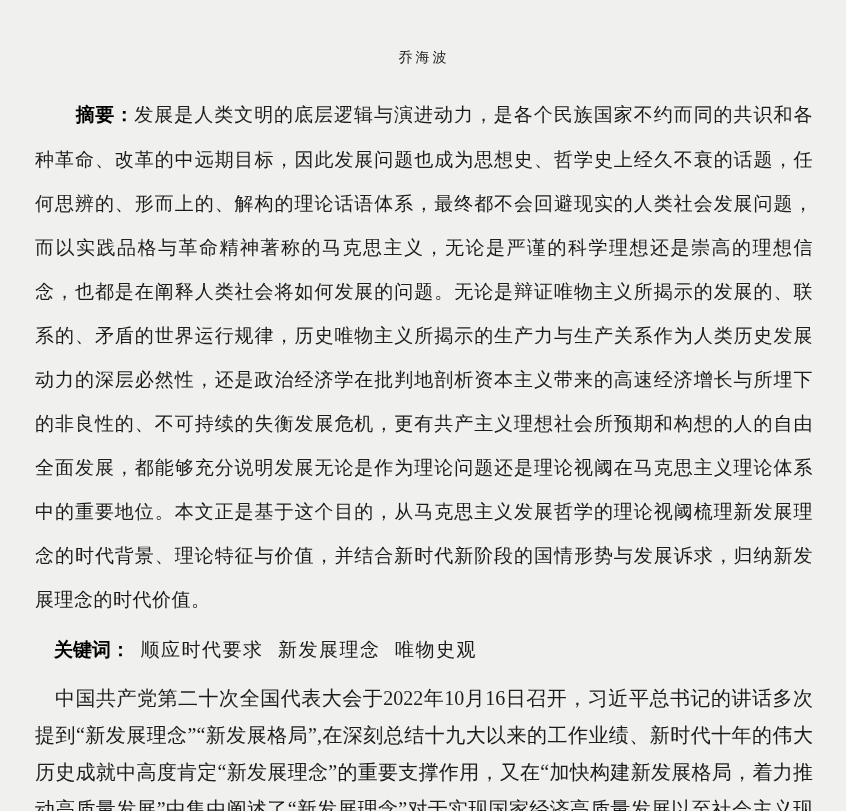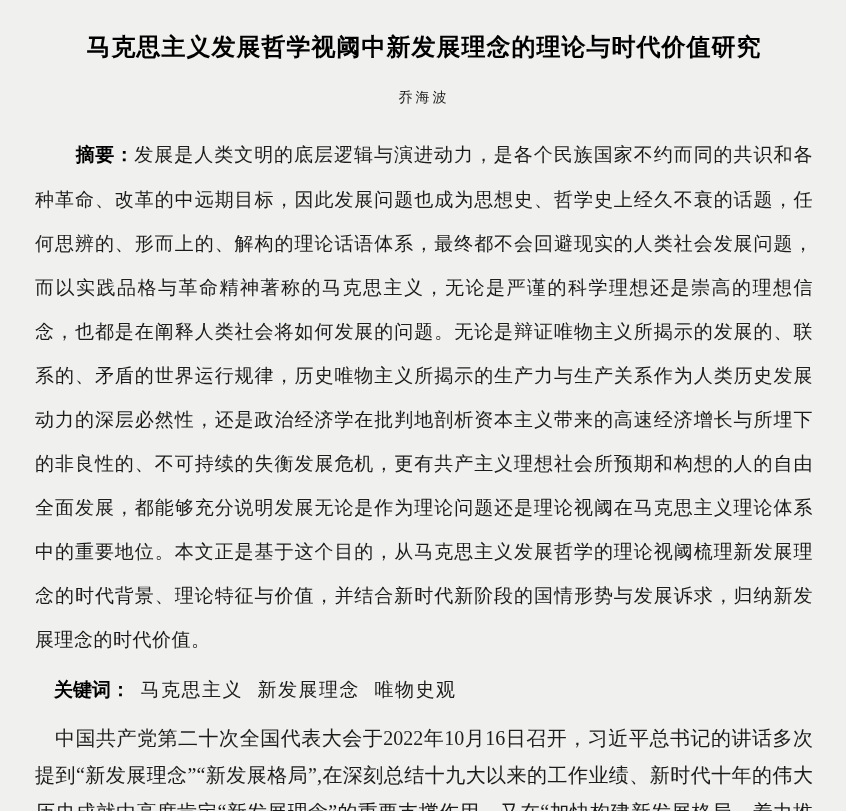--- a/index.html
+++ b/index.html
@@ -74,23 +74,22 @@
     text-align: justify;
     text-indent: 1em;
     font-family: "Liberation Serif", "DejaVu Serif", serif;
   }
 </style>
 </head>
 <body>
 
 <div class="page">
 
-  <h1 class="title">马克思主义发展哲学视阈中新发展理念的理论与时代价值研究</h1>
 
   <div class="author">乔海波</div>
 
   <p class="abstract"><span class="label">摘要：</span><span>发展是人类文明的底层逻辑与演进动力，是各个民族国家不约而同的共识和各种革命、改革的中远期目标，因此发展问题也成为思想史、哲学史上经久不衰的话题，任何思辨的、形而上的、解构的理论话语体系，最终都不会回避现实的人类社会发展问题，而以实践品格与革命精神著称的马克思主义，无论是严谨的科学理想还是崇高的理想信念，也都是在阐释人类社会将如何发展的问题。无论是辩证唯物主义所揭示的发展的、联系的、矛盾的世界运行规律，历史唯物主义所揭示的生产力与生产关系作为人类历史发展动力的深层必然性，还是政治经济学在批判地剖析资本主义带来的高速经济增长与所埋下的非良性的、不可持续的失衡发展危机，更有共产主义理想社会所预期和构想的人的自由全面发展，都能够充分说明发展无论是作为理论问题还是理论视阈在马克思主义理论体系中的重要地位。本文正是基于这个目的，从马克思主义发展哲学的理论视阈梳理新发展理念的时代背景、理论特征与价值，并结合新时代新阶段的国情形势与发展诉求，归纳新发展理念的时代价值。</span></p>
 
-  <p class="keywords"><span class="label">关键词：</span><span class="kw-values">马克思主义 新发展理念 唯物史观</span></p>
+  <p class="keywords"><span class="label">关键词：</span><span class="kw-values">顺应时代要求 新发展理念 唯物史观</span></p>
 
   <p class="body-paragraph">中国共产党第二十次全国代表大会于2022年10月16日召开，习近平总书记的讲话多次提到“新发展理念”“新发展格局”,在深刻总结十九大以来的工作业绩、新时代十年的伟大历史成就中高度肯定“新发展理念”的重要支撑作用，又在“加快构建新发展格局，着力推动高质量发展”中集中阐述了“新发展理念”对于实现国家经济高质量发展以至社会主义现代化强国的重大意义和强大动力。新发展理念作为习近平经济思想的最重要内容，是中国共产党根植于我国悠久的社会发展传统与优秀文化基因，在总结国内外发展经验及其理念的基础上，继承并总结了社会主义现代化建设的宝贵经验，是立足国家国情、顺应时代要求、符合中国发展要求的理论认知与实践方略，是新时代中国特色社会主义现代化建设的根本指导思想，是中国共产党人继承、坚持马克思主义发展观的重大理论创新，是当代最新形态的马克思主义发展哲学。</p>
 
 </div>
 
 </body></html>

